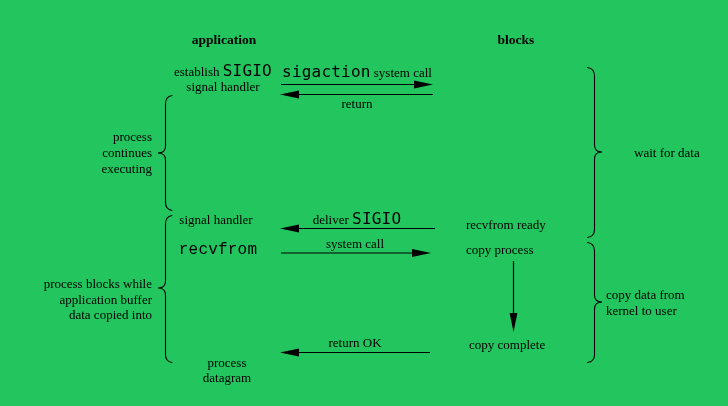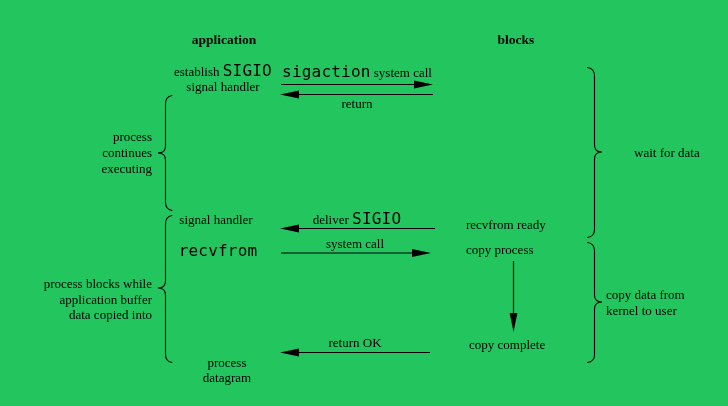--- a/index.html
+++ b/index.html
@@ -84,21 +84,21 @@
   <div class="t hdr ctr" style="left:154px; top:32px; width:140px;">application</div>
   <div class="t hdr ctr" style="left:446px; top:32px; width:140px;">blocks</div>
 
   <div class="t ctr" style="left:138px; top:63px; width:170px;">
     <div><span>establish </span><span class="mono">SIGIO</span></div>
     <div>signal handler</div>
   </div>
 
   <div class="t ctr" style="left:146px; top:212px; width:140px;">signal handler</div>
 
-  <div class="t ctr mono" style="left:148px; top:243px; width:140px;">recvfrom</div>
+  <div class="t ctr mono" style="left:148px; top:243px; width:140px;font-family:Liberation Mono, monospace;">recvfrom</div>
 
   <div class="t ctr" style="left:157px; top:355px; width:140px;">
     <div>process</div>
     <div>datagram</div>
   </div>
 
   <div class="t" style="left:466px; top:217px;">recvfrom ready</div>
   <div class="t" style="left:466px; top:242px;">copy process</div>
   <div class="t" style="left:469px; top:337px;">copy complete</div>
 

